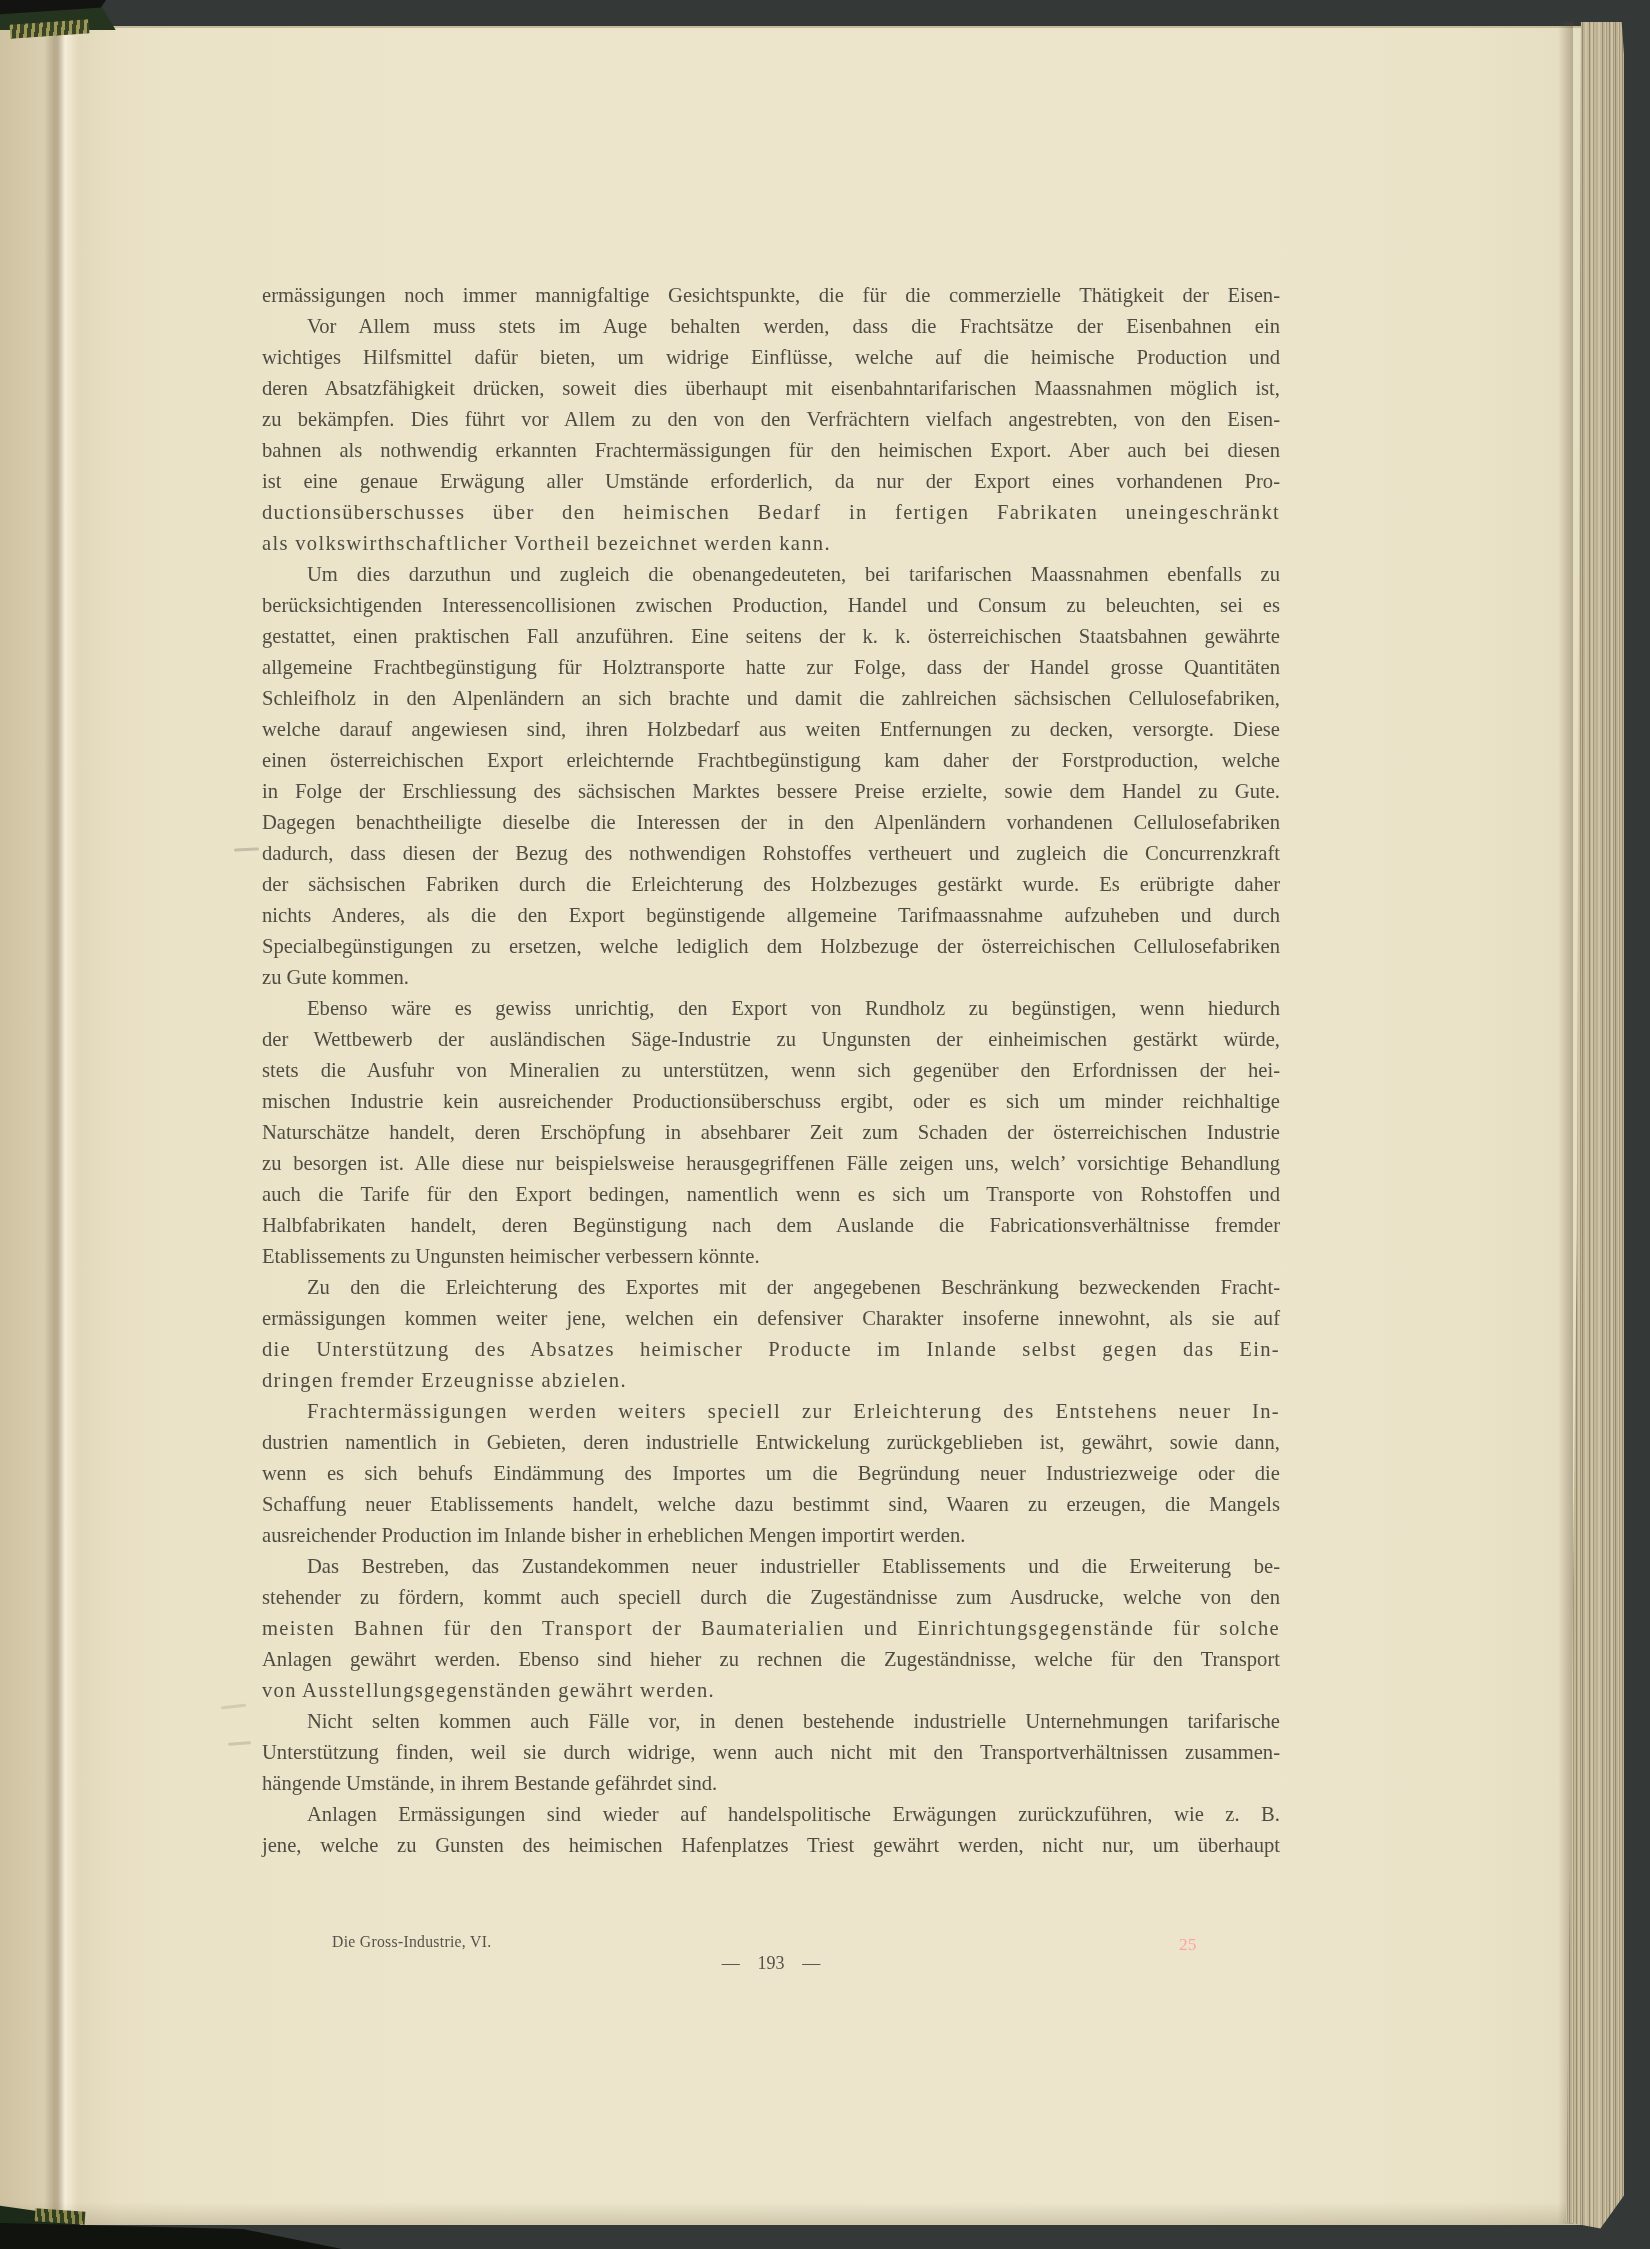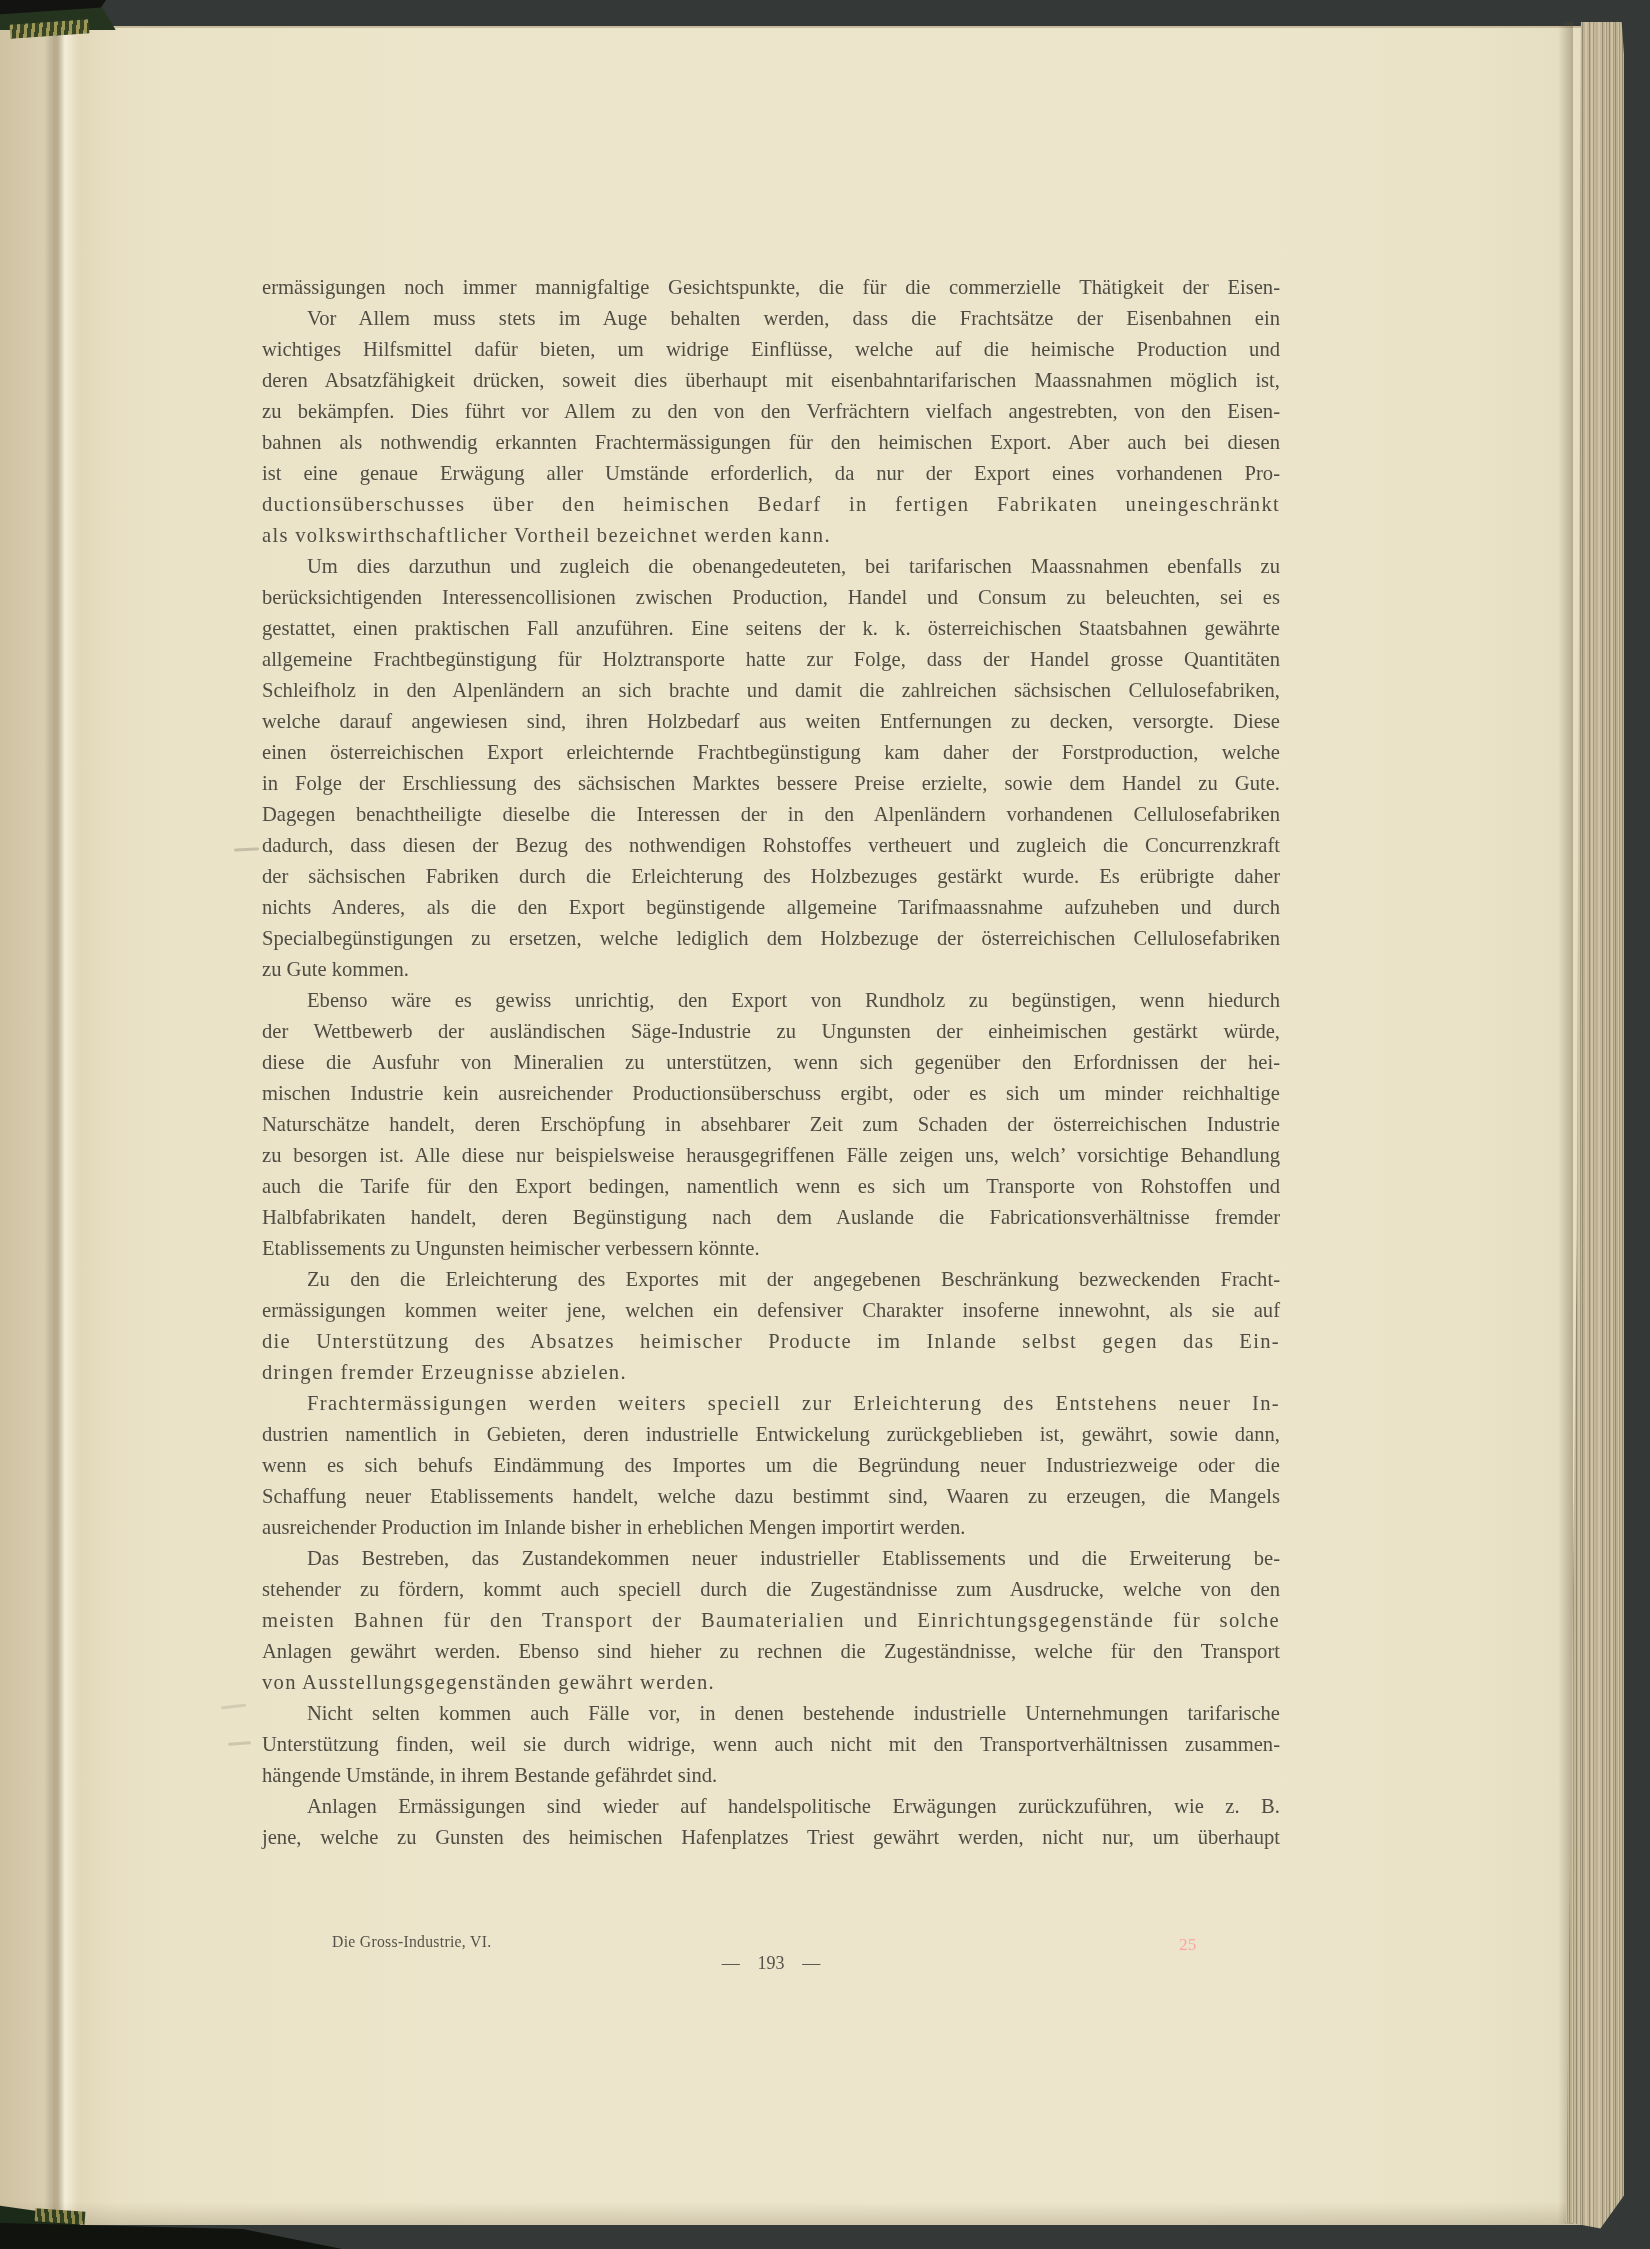--- a/index.html
+++ b/index.html
@@ -71,21 +71,21 @@
     clip-path:polygon(27% 0,96% 0,100% 1.5%,100% 98.5%,60% 100%,2% 99.7%,20% 55%);
     border-bottom-right-radius:18px;
   }
   .edge-stack-shade{
     position:absolute;left:1558px;top:21.5px;width:15px;height:2202px;
     background:linear-gradient(90deg,rgba(0,0,0,0) 0%,rgba(90,75,50,0.35) 100%);
   }
 
   
   .text-block{
-    position:absolute;left:262px;top:272px;width:1018px;
+    position:absolute;left:262px;top:280px;width:1018px;
     color:var(--ink,#4f4c43);
     font-size:20.6px;
   }
   .line{
     height:31px;line-height:31px;
     white-space:normal;
   }
   .line.j{text-align:justify;text-align-last:justify;}
   .line.sp{letter-spacing:1.3px;}
   .line.ind{text-indent:45px;}
@@ -156,21 +156,21 @@
         <div class="line j">Dagegen benachtheiligte dieselbe die Interessen der in den Alpenländern vorhandenen Cellulosefabriken</div>
         <div class="line j">dadurch, dass diesen der Bezug des nothwendigen Rohstoffes vertheuert und zugleich die Concurrenzkraft</div>
         <div class="line j">der sächsischen Fabriken durch die Erleichterung des Holzbezuges gestärkt wurde. Es erübrigte daher</div>
         <div class="line j">nichts Anderes, als die den Export begünstigende allgemeine Tarifmaassnahme aufzuheben und durch</div>
         <div class="line j">Specialbegünstigungen zu ersetzen, welche lediglich dem Holzbezuge der österreichischen Cellulosefabriken</div>
         <div class="line">zu Gute kommen.</div>
       </div>
       <div class="para">
         <div class="line j ind">Ebenso wäre es gewiss unrichtig, den Export von Rundholz zu begünstigen, wenn hiedurch</div>
         <div class="line j">der Wettbewerb der ausländischen Säge-Industrie zu Ungunsten der einheimischen gestärkt würde,</div>
-        <div class="line j">diese die Ausfuhr von Mineralien zu unterstützen, wenn sich gegenüber den Erfordnissen der hei-</div>
+        <div class="line j">stets die Ausfuhr von Mineralien zu unterstützen, wenn sich gegenüber den Erfordnissen der hei-</div>
         <div class="line j">mischen Industrie kein ausreichender Productionsüberschuss ergibt, oder es sich um minder reichhaltige</div>
         <div class="line j">Naturschätze handelt, deren Erschöpfung in absehbarer Zeit zum Schaden der österreichischen Industrie</div>
         <div class="line j">zu besorgen ist. Alle diese nur beispielsweise herausgegriffenen Fälle zeigen uns, welch’ vorsichtige Behandlung</div>
         <div class="line j">auch die Tarife für den Export bedingen, namentlich wenn es sich um Transporte von Rohstoffen und</div>
         <div class="line j">Halbfabrikaten handelt, deren Begünstigung nach dem Auslande die Fabricationsverhältnisse fremder</div>
         <div class="line">Etablissements zu Ungunsten heimischer verbessern könnte.</div>
       </div>
       <div class="para">
         <div class="line j ind">Zu den die Erleichterung des Exportes mit der angegebenen Beschränkung bezweckenden Fracht-</div>
         <div class="line j">ermässigungen kommen weiter jene, welchen ein defensiver Charakter insoferne innewohnt, als sie auf</div>

